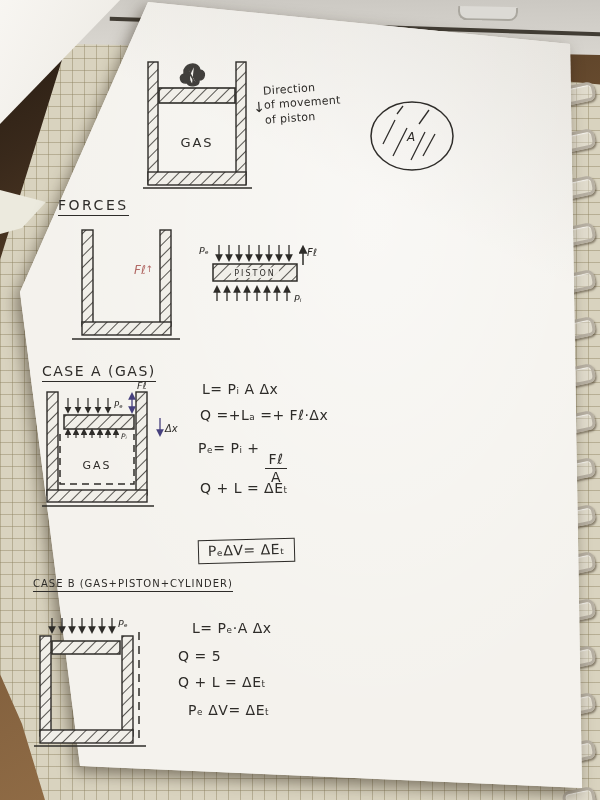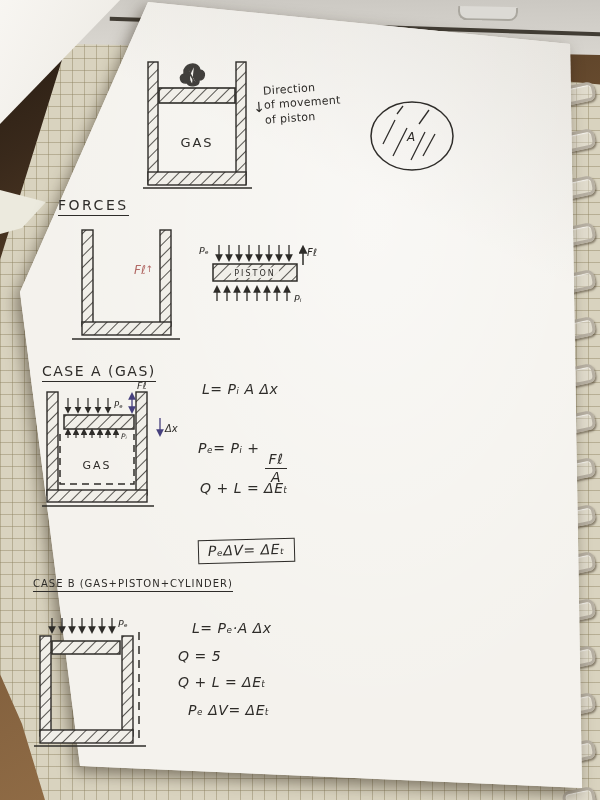--- a/index.html
+++ b/index.html
@@ -48,21 +48,21 @@
     background:radial-gradient(ellipse at 62% 28%,rgba(255,255,255,.45),transparent 62%),
                linear-gradient(205deg,rgba(110,100,85,.16),transparent 28%);}
   
   .content{position:absolute;inset:0;}
   .hw{position:absolute;color:#2e2c29;white-space:nowrap;}
   .hw-heading{font-size:14px;letter-spacing:2.5px;border-bottom:1.7px solid #2e2c29;padding-bottom:2px;}
   .dir-note{font-size:11px;line-height:1.3;transform:rotate(-4deg);letter-spacing:.3px;white-space:nowrap;}
   .dir-arrow{position:absolute;left:-11px;top:13px;font-size:14px;}
   .red-ink{color:#b26a66;font-size:12px;font-style:italic;}
   .red-ink .up{font-size:9px;vertical-align:2px;}
-  .eq{position:absolute;font-family:"DejaVu Sans",sans-serif;font-style:italic;
+  .eq{position:absolute;font-family:"DejaVu Sans",sans-serif;
       font-size:14px;letter-spacing:.5px;color:#2e2c29;white-space:nowrap;}
   .frac{display:inline-flex;flex-direction:column;align-items:center;vertical-align:-11px;margin-left:5px;line-height:1.15;}
   .frac .num{border-bottom:1.7px solid #2e2c29;padding:0 4px 1px;}
   .struck{display:inline-block;
     background:linear-gradient(to top right,transparent 43%,#2e2c29 47%,#2e2c29 53%,transparent 57%);}
   .result-box{border:1.7px solid #2e2c29;padding:2px 9px 4px;display:inline-block;transform:rotate(-1.5deg);}
   svg{position:absolute;overflow:visible;}
   svg text{font-family:"DejaVu Sans",sans-serif;fill:#2e2c29;font-style:italic;}
   .caps{font-style:normal;letter-spacing:2px;}
 </style>
@@ -237,20 +237,21 @@
         <line x1="72" y1="58" x2="72" y2="50" marker-end="url(#a4)"></line>
       </g>
       <text x="77" y="59" font-size="7.5">Pᵢ</text>
       <path d="M16 54 V104 H90 V54" fill="none" stroke="#2e2c29" stroke-width="1.5" stroke-dasharray="7 5"></path>
       <text x="53" y="89" text-anchor="middle" font-size="11" class="caps">GAS</text>
       <line x1="116" y1="38" x2="116" y2="55" stroke="#46407e" stroke-width="1.3" marker-end="url(#a4p)"></line>
       <text x="121" y="52" font-size="10" fill="#46407e">Δx</text>
     </svg>
 
     <span class="eq" style="left:202px;top:381px">L= Pᵢ A Δx</span>
+    <span class="eq" style="left:200px;top:407px">Q =+Lₐ =+ Fℓ·Δx</span>
     <span class="eq" style="left:198px;top:440px">
       <span>Pₑ= Pᵢ +</span><span class="frac">
           <span class="num">Fℓ</span>
           <span>A</span>
         </span>
     </span>
     <span class="eq" style="left:200px;top:480px">Q + L = ΔEₜ</span>
     <span class="eq" style="left:198px;top:539px">
       <span class="result-box"><span>PₑΔV= ΔEₜ</span></span>
     </span>

